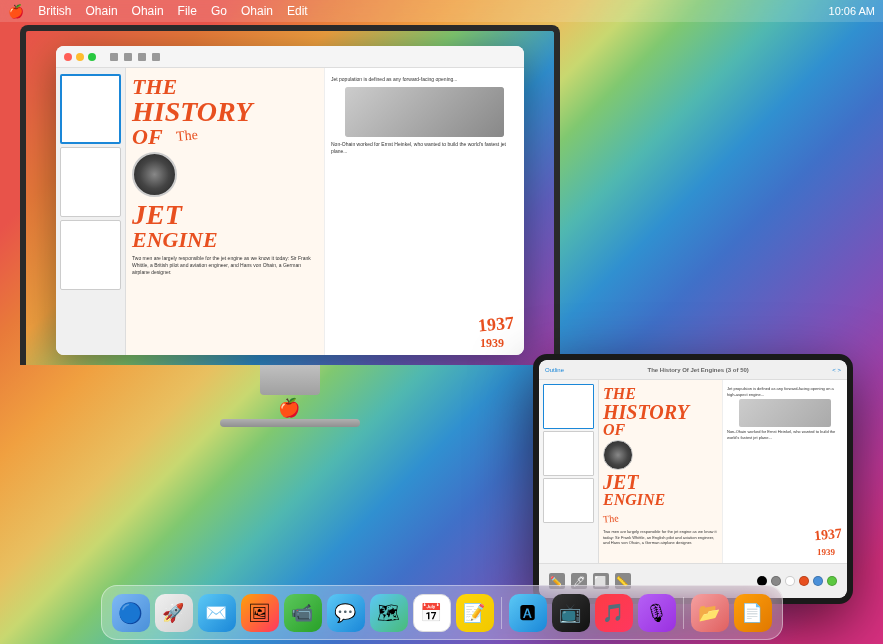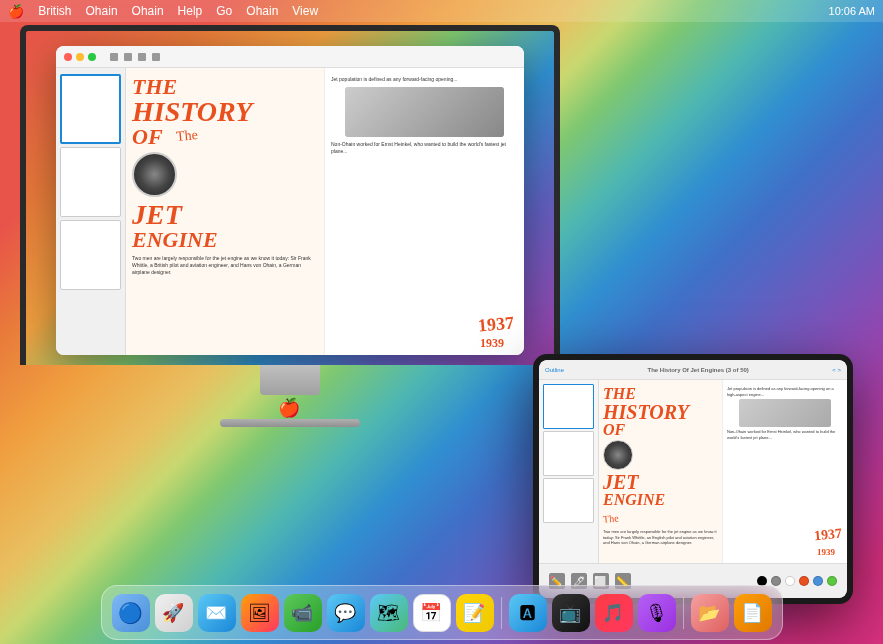--- a/index.html
+++ b/index.html
@@ -560,24 +560,24 @@
 <body>
 
 <div class="desktop-bg"></div>
 
 <div class="menu-bar">
   <div class="menu-bar-left">
     <span class="apple-logo">🍎</span>
     <span>British</span>
     <span>Ohain</span>
     <span>Ohain</span>
-    <span>Help</span>
+    <span>File</span>
     <span>Go</span>
     <span>Ohain</span>
-    <span>View</span>
+    <span>Edit</span>
   </div>
   <div class="menu-bar-right">
     <span>10:06 AM</span>
   </div>
 </div>
 
 <div class="imac-frame">
   <div class="imac-screen">
 
     <div class="doc-window">

